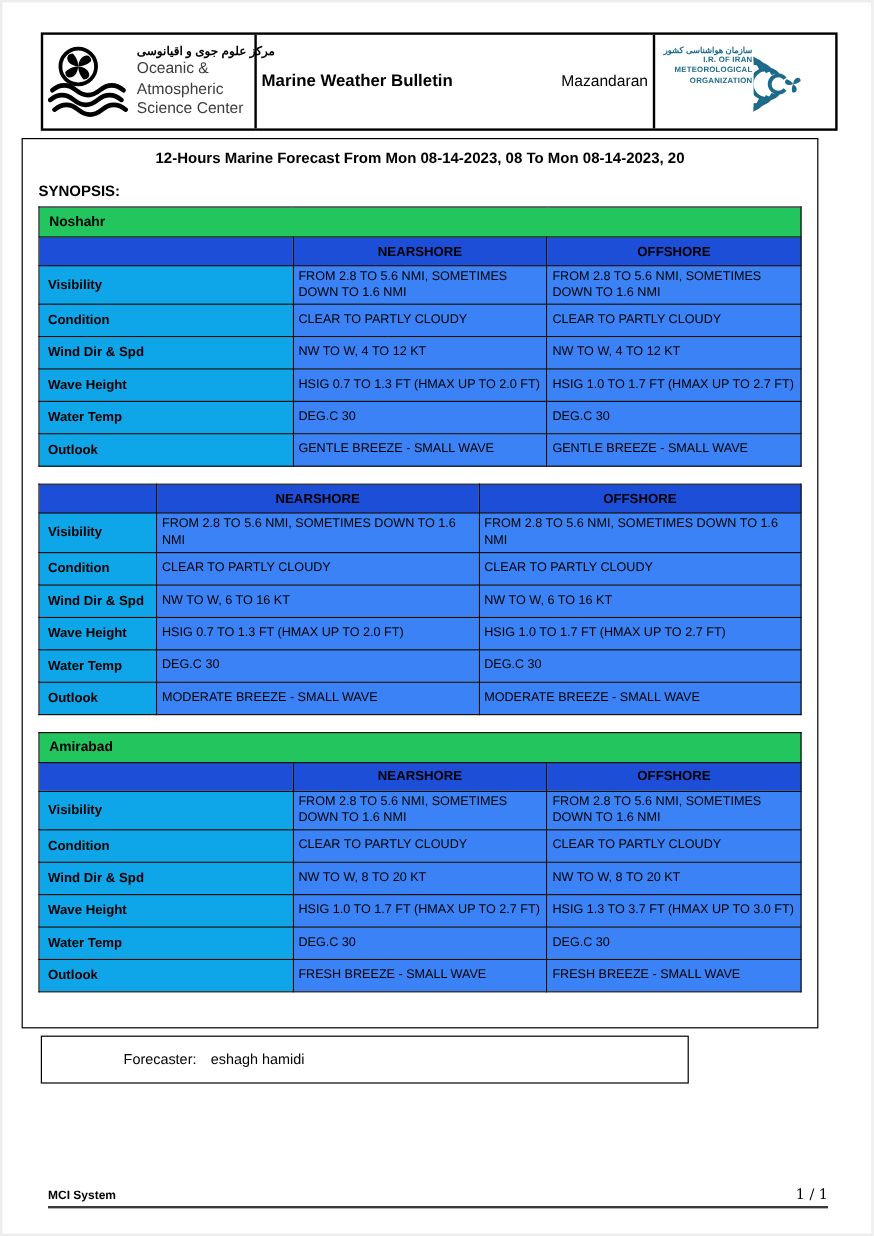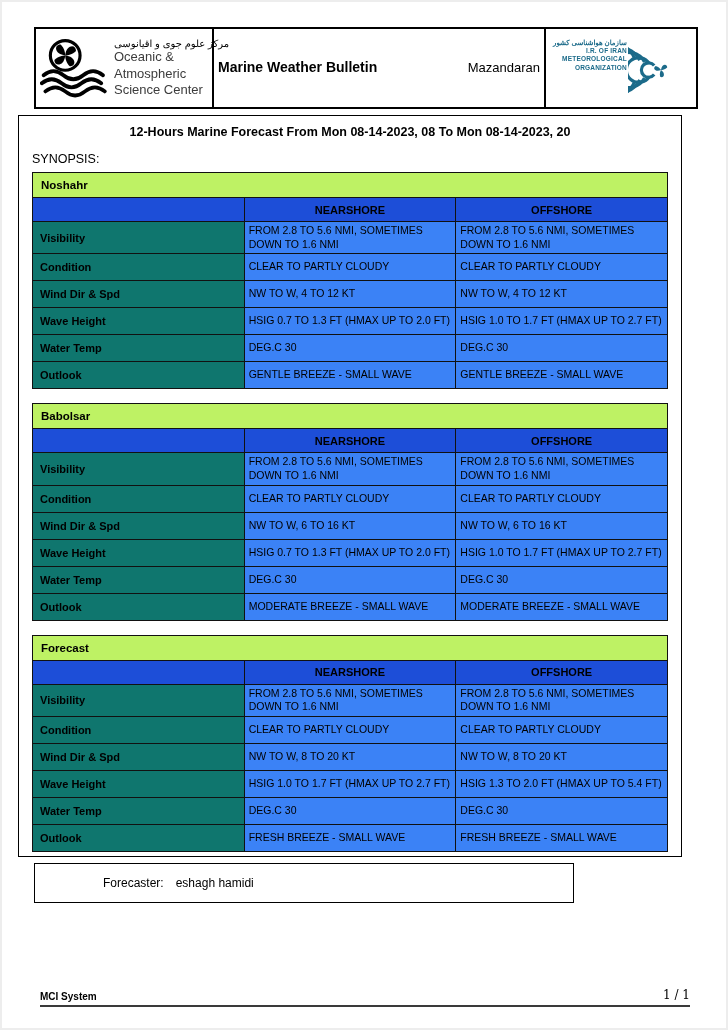--- a/index.html
+++ b/index.html
@@ -22,21 +22,21 @@
     border:2px solid #000;
     display:flex;
   }
   .hcell { height:100%; }
   .hcell-left {
     width:178px; border-right:2px solid #000;
     display:flex; align-items:center; padding:4px 2px 4px 4px;
   }
   .left-logo-svg { flex:0 0 auto; }
   .left-logo-text { margin-left:2px; line-height:1.15; }
-  .left-logo-fa { font-size:10px; font-weight:normal; direction:rtl; text-align:left; white-space:nowrap; }
+  .left-logo-fa { font-size:10px; font-weight:bold; direction:rtl; text-align:left; white-space:nowrap; }
   .left-logo-en { font-size:13px; color:#3c3c3c; line-height:1.25; }
   .hcell-center {
     flex:1;
     display:flex; align-items:center;
     padding:13px 4px 15px; justify-content:space-between;
   }
   .bulletin-title { font-size:14px; font-weight:bold; }
   .bulletin-region { font-size:13px; }
   .hcell-right {
     width:152px; border-left:2px solid #000;
@@ -54,45 +54,45 @@
   .main-box {
     position:absolute; left:16px; top:113px; width:664px; height:742px;
     border:1px solid #000;
     overflow:hidden;
   }
   .forecast-title {
     text-align:center; font-weight:bold; font-size:12.5px;
     margin-top:9px;
   }
   .synopsis {
-    font-weight:normal; font-size:12.5px;
+    font-weight:bold; font-size:12.5px;
     margin:13px 13px 2px 13px;
   }
 
   
   .zone { margin:6px 13px 0 13px; }
   .zone + .zone { margin-top:14px; }
   table.ftable {
     width:100%; border-collapse:collapse; table-layout:fixed;
   }
   table.ftable th, table.ftable td {
     border:1px solid #111;
   }
   th.zone-name {
-    background:#bef264; text-align:left;
+    background:#22c55e; text-align:left;
     font-size:11.5px; font-weight:bold;
     padding:5px 8px; height:25px;
   }
   tr.colhead th {
     background:#1d4ed8; font-size:11px; font-weight:bold;
     text-align:center; height:24px; padding:5px;
   }
   th.lbl-col { width:98px; }
   td.rowlabel {
-    background:#0f766e; font-weight:bold; font-size:11px;
+    background:#0ea5e9; font-weight:bold; font-size:11px;
     padding:2px 4px 2px 7px; height:27px; vertical-align:middle;
   }
   td.val {
     background:#3b82f6; font-size:10.5px; line-height:1.3;
     padding:2px 4px; vertical-align:middle;
   }
 
   
   .forecaster-box {
     position:absolute; left:32px; top:861px; width:540px; height:40px;
@@ -220,23 +220,20 @@
     <td class="val">GENTLE BREEZE - SMALL WAVE</td>
     <td class="val">GENTLE BREEZE - SMALL WAVE</td>
   </tr>
 </tbody>
     </table>
   </section>
 
   <section class="zone">
     <table class="ftable">
       <thead>
-        <tr>
-          <th class="zone-name" colspan="3">Babolsar</th>
-        </tr>
         <tr class="colhead">
           <th class="lbl-col"></th>
           <th>NEARSHORE</th>
           <th>OFFSHORE</th>
         </tr>
       </thead>
       <tbody>
   <tr>
     <td class="rowlabel">Visibility</td>
     <td class="val">FROM 2.8 TO 5.6 NMI, SOMETIMES DOWN TO 1.6 NMI</td>
@@ -273,21 +270,21 @@
     <td class="val">MODERATE BREEZE - SMALL WAVE</td>
   </tr>
 </tbody>
     </table>
   </section>
 
   <section class="zone">
     <table class="ftable">
       <thead>
         <tr>
-          <th class="zone-name" colspan="3">Forecast</th>
+          <th class="zone-name" colspan="3">Amirabad</th>
         </tr>
         <tr class="colhead">
           <th class="lbl-col"></th>
           <th>NEARSHORE</th>
           <th>OFFSHORE</th>
         </tr>
       </thead>
       <tbody>
   <tr>
     <td class="rowlabel">Visibility</td>
@@ -303,21 +300,21 @@
 
   <tr>
     <td class="rowlabel">Wind Dir &amp; Spd</td>
     <td class="val">NW TO W, 8 TO 20 KT</td>
     <td class="val">NW TO W, 8 TO 20 KT</td>
   </tr>
 
   <tr>
     <td class="rowlabel">Wave Height</td>
     <td class="val">HSIG 1.0 TO 1.7 FT (HMAX UP TO 2.7 FT)</td>
-    <td class="val">HSIG 1.3 TO 2.0 FT (HMAX UP TO 5.4 FT)</td>
+    <td class="val">HSIG 1.3 TO 3.7 FT (HMAX UP TO 3.0 FT)</td>
   </tr>
 
   <tr>
     <td class="rowlabel">Water Temp</td>
     <td class="val">DEG.C 30</td>
     <td class="val">DEG.C 30</td>
   </tr>
 
   <tr>
     <td class="rowlabel">Outlook</td>

